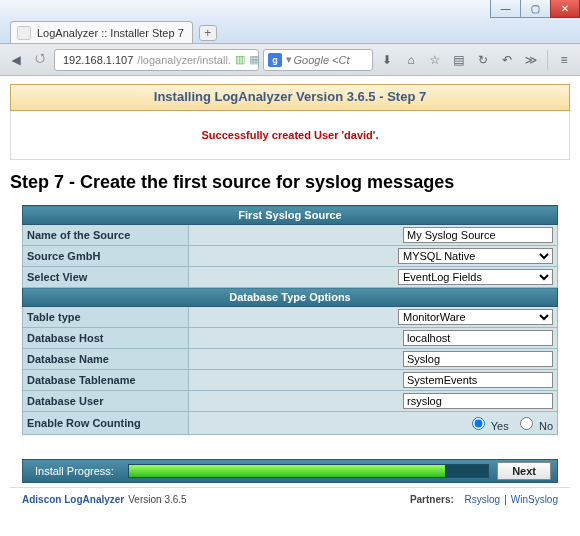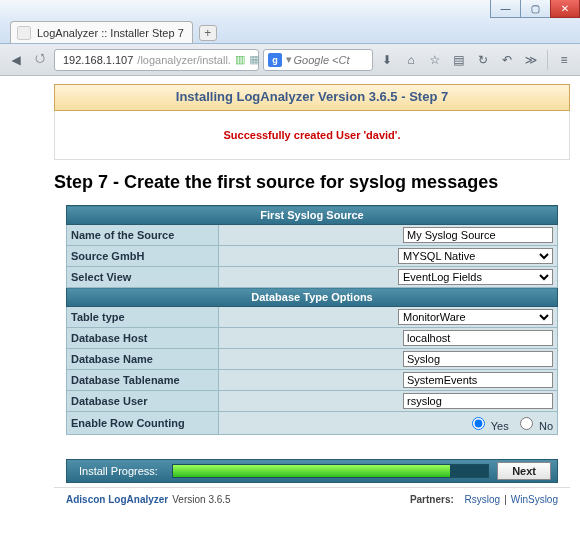--- a/index.html
+++ b/index.html
@@ -120,21 +120,20 @@
     font-size:9px;font-weight:bold;margin-right:4px;
   }
   .searchbox input {
     border:none;outline:none;font-size:11px;font-style:italic;color:#888;
     width: 70px;
   }
   .sep { width:1px; height:20px; background:#c0c6cd; margin:0 2px; }
   
   .content {
     padding: 8px 10px 0 10px;
-    margin-left: 44px;
   }
   .banner {
     text-align: center;
     font-weight: bold;
     font-size: 13px;
     color: #3b5a8a;
     padding: 4px 0 6px 0;
     border: 1px solid #cfa65a;
     background: linear-gradient(#fff3d7,#f7dfa1);
   }

